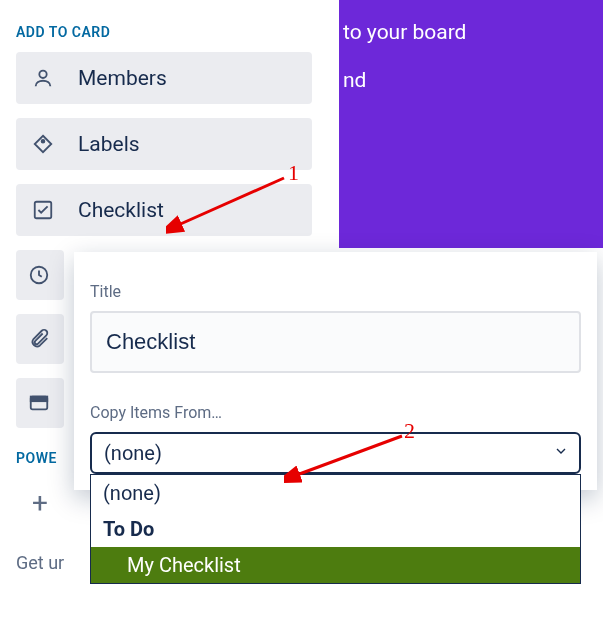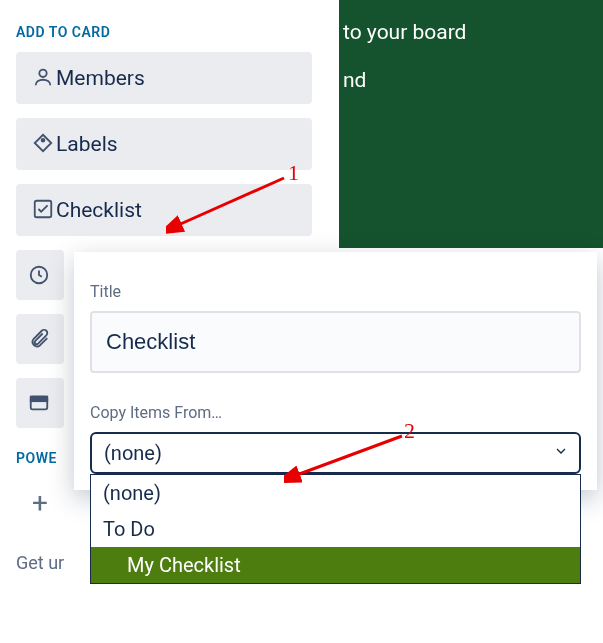--- a/index.html
+++ b/index.html
@@ -8,21 +8,21 @@
       width: 603px;
       height: 643px;
       position: relative;
       overflow: hidden;
       background: #fff;
     }
     .backdrop {
       position: absolute;
       top: 0; left: 339px;
       width: 264px; height: 248px;
-      background: #14532d;
+      background: #6d28d9;
       color: #fff;
       font-size: 21px;
       padding: 20px 4px;
     }
     .backdrop-line2 { margin-top: 24px; }
     .sidebar {
       position: absolute;
       top: 0; left: 0;
       width: 339px;
       padding: 24px 16px 24px 16px;
@@ -31,28 +31,28 @@
     .section-title {
       color: #0369a1;
       font-size: 14px;
       font-weight: 600;
       letter-spacing: 0.5px;
       margin-bottom: 12px;
       text-transform: uppercase;
     }
     .card-btn {
       display: flex;
-      align-items: flex-start;
+      align-items: center;
       background: #ebecf0;
       border-radius: 4px;
       padding: 14px 16px;
       margin-bottom: 14px;
       color: #172b4d;
       font-size: 21px;
-      gap: 2px;
+      gap: 24px;
       width: 296px;
     }
     .card-btn .icon { width: 22px; height: 22px; display:flex; align-items:center; justify-content:center; color:#42526e;}
     .card-btn .icon svg { width: 22px; height: 22px; }
     .small-btn {
       width: 48px;
       padding: 14px 12px;
     }
     .section-title.second {
       margin-top: 22px;
@@ -144,21 +144,21 @@
       left: -2px;
       width: calc(100% + 4px);
       border: 1px solid #172b4d;
       background: #fff;
     }
     .dropdown-item {
       font-size: 20px;
       padding: 6px 12px;
       color: #172b4d;
     }
-    .dropdown-item.bold { font-weight: 400; }
+    .dropdown-item.bold { font-weight: 700; }
     .dropdown-item.highlight {
       background: #4d7c0f;
       color: #fff;
       padding-left: 36px;
     }
     
     .arrow {
       position: absolute;
       pointer-events: none;
     }

